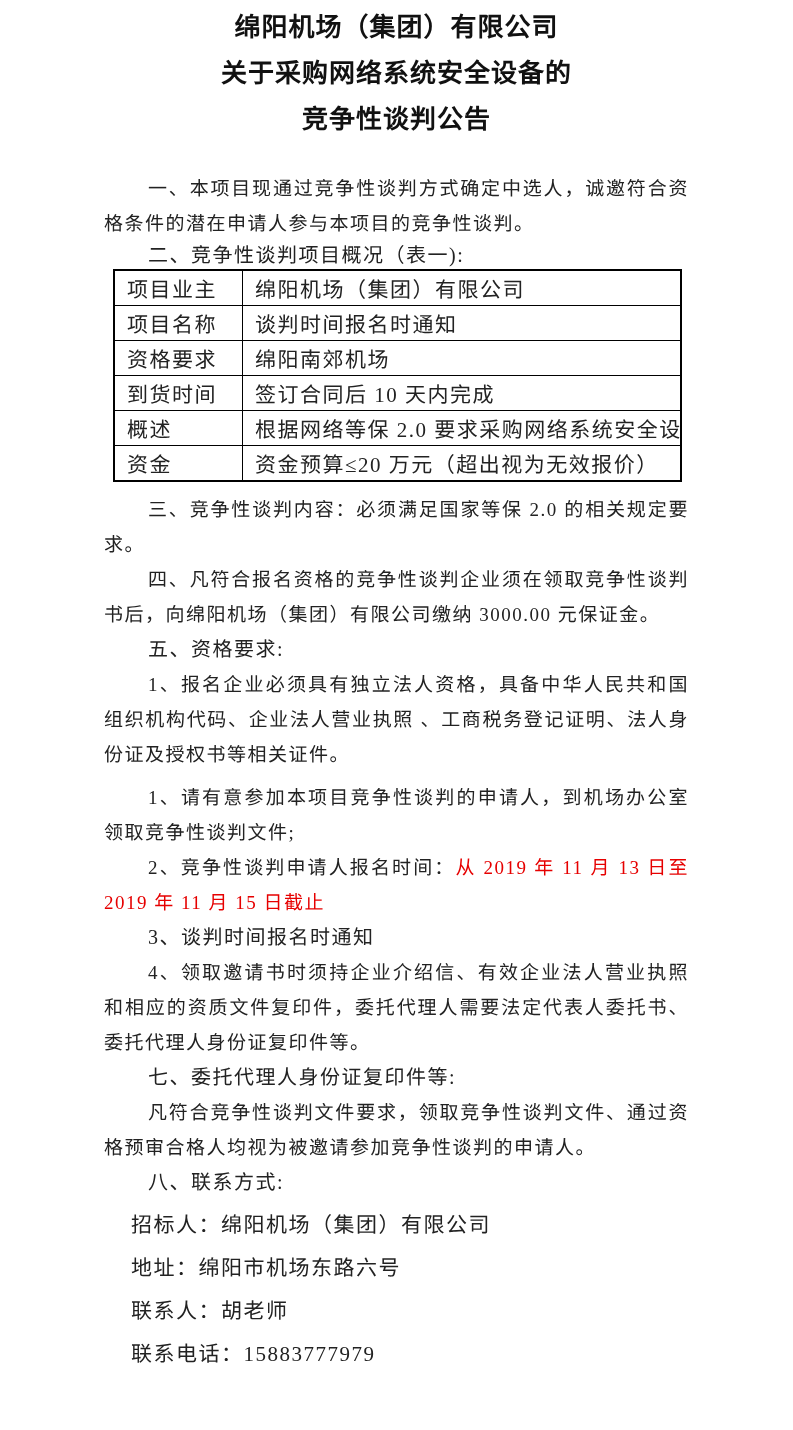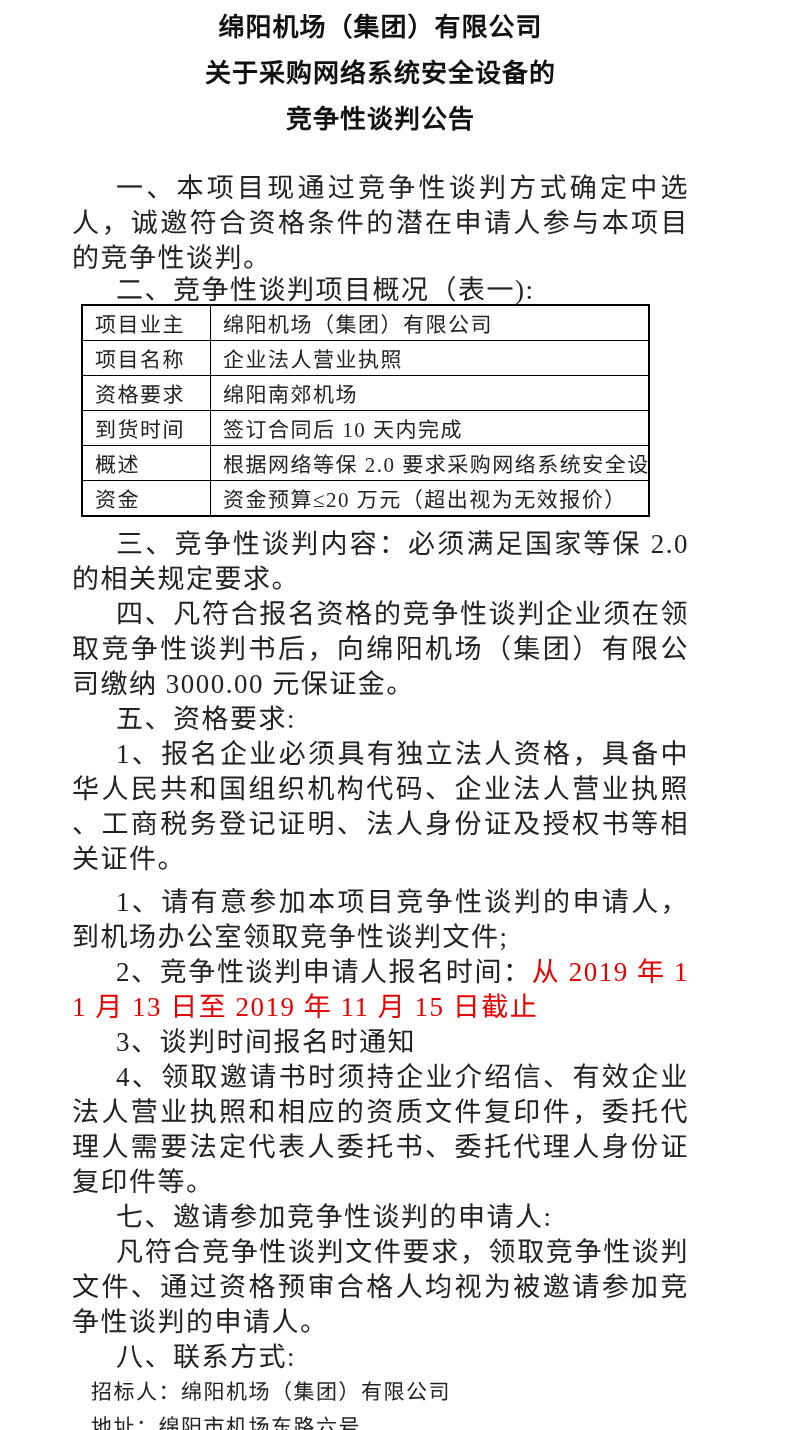--- a/index.html
+++ b/index.html
@@ -11,46 +11,46 @@
     width: 793px;
     height: 1430px;
     overflow: hidden;
     font-family: "Liberation Serif", "DejaVu Serif", serif;
     color: #222222;
   }
   .doc {
     box-sizing: border-box;
     width: 793px;
     height: 1430px;
-    padding: 5px 104px 0 72px;
+    padding: 5px 104px 0 104px;
   }
   .title-block {
     margin-bottom: 28px;
   }
   .doc-title {
     margin: 0;
     font-size: 26px;
     line-height: 46px;
     font-weight: bold;
     text-align: center;
     color: #111111;
     letter-spacing: 1px;
   }
   .body-text {
     margin: 0;
-    font-size: 27px;
+    font-size: 19px;
     line-height: 35px;
     letter-spacing: 1.5px;
     text-align: justify;
     text-indent: 44px;
     word-break: break-all;
   }
   .heading-line {
     margin: 0;
-    font-size: 27px;
+    font-size: 20px;
     line-height: 35px;
     letter-spacing: 1.5px;
     text-indent: 44px;
     white-space: nowrap;
   }
   .table-heading {
     line-height: 28px;
   }
   .overview-table {
     border-collapse: collapse;
@@ -68,21 +68,21 @@
     vertical-align: middle;
     overflow: hidden;
     white-space: nowrap;
   }
   .overview-table td.label-cell { width: 115px; }
   .sec3 { margin-top: 10px; }
   .sec6-heading { line-height: 22px; }
   .sec6-item1 { margin-top: 8px; }
   .deadline-red { color: #e60000; }
   .contact-line {
-    margin: 0;
+    margin: 8px;
     font-size: 21px;
     line-height: 35px;
     letter-spacing: 1.5px;
     text-indent: 19px;
     white-space: nowrap;
   }
 </style>
 </head>
 <body>
 
@@ -99,21 +99,21 @@
   <p class="heading-line table-heading">二、竞争性谈判项目概况（表一):</p>
 
   <table class="overview-table">
     <tbody>
       <tr>
         <td class="label-cell">项目业主</td>
         <td>绵阳机场（集团）有限公司</td>
       </tr>
       <tr>
         <td class="label-cell">项目名称</td>
-        <td>企业法人营业执照</td>
+        <td>谈判时间报名时通知</td>
       </tr>
       <tr>
         <td class="label-cell">资格要求</td>
         <td>绵阳南郊机场</td>
       </tr>
       <tr>
         <td class="label-cell">到货时间</td>
         <td>签订合同后 10 天内完成</td>
       </tr>
       <tr>
@@ -132,21 +132,21 @@
   <p class="body-text">四、凡符合报名资格的竞争性谈判企业须在领取竞争性谈判书后，向绵阳机场（集团）有限公司缴纳 3000.00 元保证金。</p>
 
   <p class="heading-line">五、资格要求:</p>
   <p class="body-text">1、报名企业必须具有独立法人资格，具备中华人民共和国组织机构代码、企业法人营业执照 、工商税务登记证明、法人身份证及授权书等相关证件。</p>
 
   <p class="body-text sec6-item1">1、请有意参加本项目竞争性谈判的申请人，到机场办公室领取竞争性谈判文件;</p>
   <p class="body-text"><span>2、竞争性谈判申请人报名时间：</span><span class="deadline-red">从 2019 年 11 月 13 日至 2019 年 11 月 15 日截止</span></p>
   <p class="heading-line">3、谈判时间报名时通知</p>
   <p class="body-text">4、领取邀请书时须持企业介绍信、有效企业法人营业执照和相应的资质文件复印件，委托代理人需要法定代表人委托书、委托代理人身份证复印件等。</p>
 
-  <p class="heading-line">七、邀请参加竞争性谈判的申请人:</p>
+  <p class="heading-line">七、委托代理人身份证复印件等:</p>
   <p class="body-text">凡符合竞争性谈判文件要求，领取竞争性谈判文件、通过资格预审合格人均视为被邀请参加竞争性谈判的申请人。</p>
 
   <p class="heading-line">八、联系方式:</p>
   <p class="contact-line">招标人：绵阳机场（集团）有限公司</p>
   <p class="contact-line">地址：绵阳市机场东路六号</p>
   <p class="contact-line">联系人：胡老师</p>
   <p class="contact-line">联系电话：15883777979</p>
 
 </div>
 

